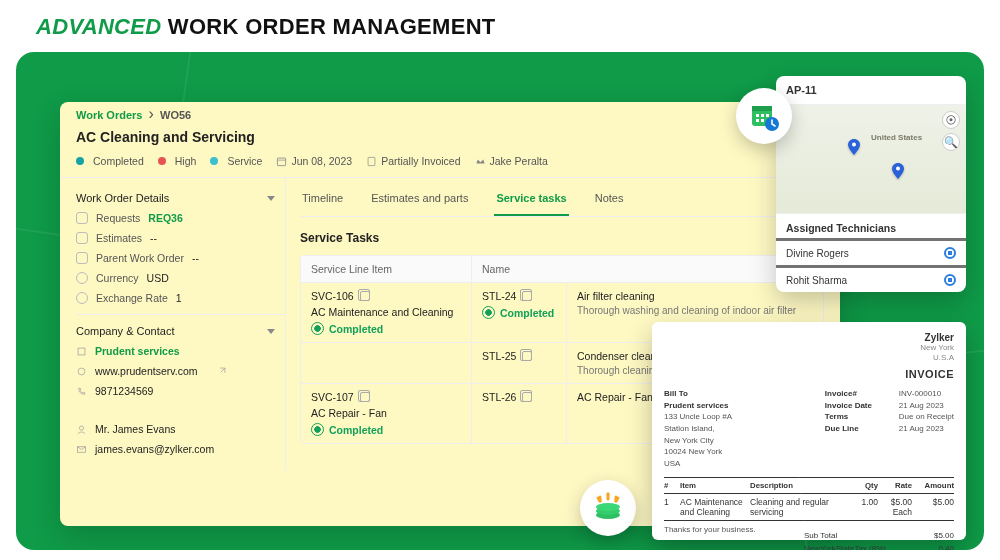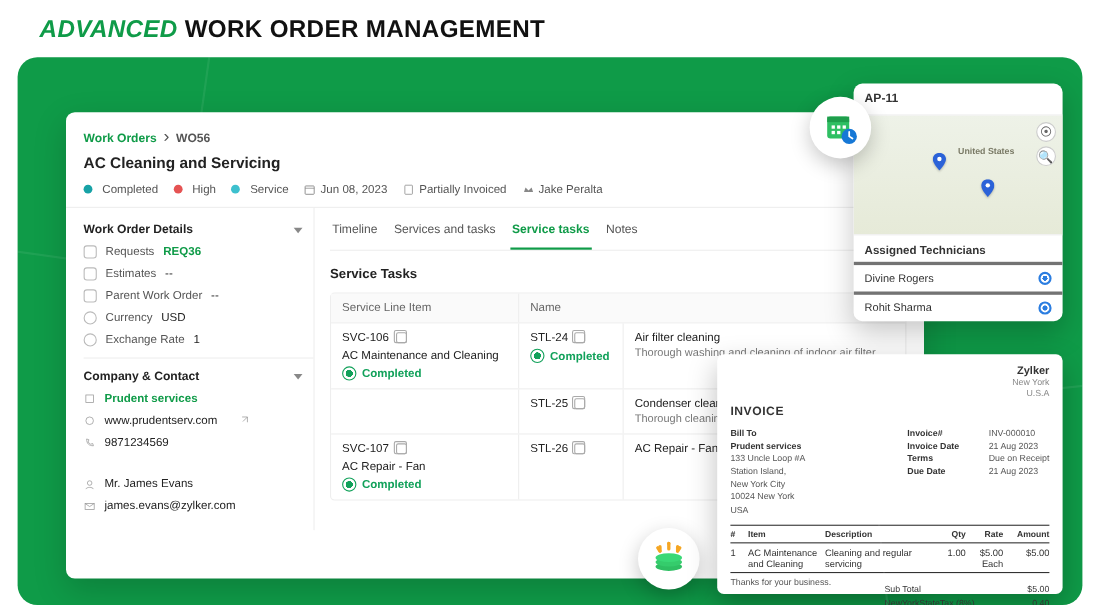--- a/index.html
+++ b/index.html
@@ -5,45 +5,45 @@
   * { box-sizing: border-box; margin: 0; padding: 0; }
   body { font-family: -apple-system, BlinkMacSystemFont, "Segoe UI", Arial, sans-serif; background: #fff; width: 1000px; height: 560px; overflow: hidden; position: relative; }
   .page-title { font-size: 22px; font-weight: 700; color: #111; padding: 14px 0 12px 36px; letter-spacing: .3px; }
   .page-title .accent { font-style: italic; color: #0f9b48; font-weight: 700; margin-top: 44px; }
   .stage { position: absolute; left: 16px; right: 16px; top: 52px; bottom: 10px; background: #0f9b48; border-radius: 18px; overflow: hidden; }
   .stage::before, .stage::after { content:""; position:absolute; border: 2px solid rgba(255,255,255,0.07); border-radius: 12px; }
   .stage::before { width:220px; height:220px; left:-60px; top:-40px; transform:rotate(8deg);}
   .stage::after  { width:260px; height:260px; right:-80px; bottom:-70px; transform:rotate(-6deg);}
 
   
-  .wo-card { position: absolute; left: 44px; top: 50px; width: 780px; height: 424px; background: #ffffff; border-radius: 8px; box-shadow: 0 10px 30px rgba(0,0,0,.18); padding: 14px 16px; font-size: 11px; color:#222; }
+  .wo-card { position: absolute; left: 44px; top: 50px; width: 780px; height: 424px; background: #fef9c3; border-radius: 8px; box-shadow: 0 10px 30px rgba(0,0,0,.18); padding: 3px 16px; font-size: 11px; color:#222; }
   .breadcrumb { font-size: 11px; color:#555; }
   .breadcrumb .link { color:#0f9b48; font-weight:600; }
   .wo-title { font-size: 14px; font-weight: 600; margin: 6px 0 10px; }
   .meta-row { display:flex; gap:14px; align-items:center; color:#555; font-size:10.5px; margin-bottom:10px; }
   .dot { width:8px; height:8px; border-radius:50%; display:inline-block; margin-right:5px; vertical-align:middle;}
   .dot.teal{background:#17a2a6;} .dot.red{background:#e55353;} .dot.cyan{background:#3dc0ce;}
   .meta-item{display:flex;align-items:center;gap:4px;}
   .ico{width:11px;height:11px;display:inline-block;color:#888;}
   .sep-line{height:1px;background:#eee;margin:4px -16px 0;}
 
   .body-grid{display:grid;grid-template-columns:220px 1fr;gap:0;}
   .sidebar{border-right:1px solid #eee;padding:8px 10px 8px 0;margin-right:10px;}
-  .section-head{display:flex;justify-content:space-between;align-items:center;font-weight:700;font-size:11px;margin:6px 0 8px;gap:43px;}
+  .section-head{display:flex;justify-content:space-between;align-items:center;font-weight:400;font-size:11px;margin:6px 0 8px;gap:43px;}
   .kv{display:flex;align-items:center;gap:8px;font-size:10.5px;color:#555;margin:8px 0;}
   .kv .lab{color:#555;}
   .kv .val{color:#222;}
   .kv .val.green{color:#0f9b48;font-weight:600;}
   .section-div{height:1px;background:#eee;margin:10px -10px 10px 0;}
   .link-green{color:#0f9b48;}
   .small-ico{width:12px;height:12px;border:1px solid #bbb;border-radius:3px;display:inline-block;}
   .caret{width:0;height:0;border-left:4px solid transparent;border-right:4px solid transparent;border-top:5px solid #888;}
 
   .main{padding:6px 0 0 4px;}
-  .tabs{display:flex;gap:11px;border-bottom:1px solid #eee;font-size:11px;color:#555;}
+  .tabs{display:flex;gap:24px;border-bottom:1px solid #eee;font-size:11px;color:#555;}
   .tab{padding:8px 2px 10px;cursor:pointer;}
   .tab.active{color:#0f9b48;font-weight:600;border-bottom:2px solid #0f9b48;}
   .sect-title{font-size:12px;font-weight:600;margin:14px 0 10px;}
   .table{border:1px solid #eee;border-radius:4px;font-size:10.5px;}
   .thead,.trow{display:grid;grid-template-columns:170px 95px 1fr;}
   .thead{background:#fafafa;color:#666;font-weight:500;}
   .thead>div,.trow>div{padding:7px 10px;}
   .thead>div+div,.trow>div+div{border-left:1px solid #eee;}
   .trow{border-top:1px solid #eee;}
   .cell-title{color:#222;}
@@ -69,21 +69,21 @@
   .map-ctrl{position:absolute;right:6px;width:18px;height:18px;border:1px solid #ccc;border-radius:50%;background:#fff;display:flex;align-items:center;justify-content:center;font-size:11px;color:#666;}
   .tech-head{padding:8px 10px 4px;font-weight:600;font-size:10.5px;}
   .tech-row{display:flex;justify-content:space-between;align-items:center;padding:6px 10px;font-size:10px;border-top:3px solid #737373;}
   .tech-dot{width:12px;height:12px;border:2px solid #2b7de0;border-radius:50%;display:inline-block;background:radial-gradient(#2b7de0 40%, transparent 42%);} 
 
   
   .invoice{position:absolute;left:636px;top:270px;width:314px;height:218px;background:#fff;border-radius:6px;box-shadow:0 10px 26px rgba(0,0,0,.25);font-size:8.5px;color:#333;padding:10px 12px;}
   .inv-head{display:flex;justify-content:space-between;}
   .inv-co{font-weight:700;font-size:10px;}
   .inv-co-sub{color:#888;text-align:right;font-size:8px;line-height:1.2;}
-  .inv-title{text-align:left;font-weight:700;font-size:11px;margin-top:6px;letter-spacing:.5px;}
+  .inv-title{text-align:right;font-weight:700;font-size:11px;margin-top:6px;letter-spacing:.5px;}
   .inv-cols{display:flex;justify-content:space-between;margin-top:8px;font-size:8px;color:#555;line-height:1.45;gap:24px;}
   .inv-left .bt{font-weight:700;color:#333;}
   .inv-right{text-align:left;}
   .inv-right .irow{display:flex;gap:12px;}
   .inv-right .k{width:62px;font-weight:700;color:#333;}
   .inv-table{margin-top:8px;border-top:1px solid #333;border-bottom:1px solid #333;}
   .inv-thead,.inv-trow{display:grid;grid-template-columns:12px 66px 1fr 26px 30px 38px;gap:4px;padding:3px 0;align-items:start;}
   .inv-thead{font-weight:700;border-bottom:1px solid #333;font-size:7.8px;}
   .ar{text-align:right;}
   .inv-totals{margin-top:4px;font-size:8px;}
@@ -209,21 +209,21 @@
               <rect x="2" y="4" width="12" height="8" fill="none" stroke="#999"></rect>
               <path d="M2 4l6 4 6-4" fill="none" stroke="#999"></path>
             </svg>
             <span class="val">james.evans@zylker.com</span>
           </div>
       </div>
 
       <div class="main">
         <div class="tabs">
           <div class="tab">Timeline</div>
-          <div class="tab">Services and tasks</div>
+          <div class="tab">Estimates and parts</div>
           <div class="tab active">Service tasks</div>
           <div class="tab">Notes</div>
         </div>
 
         <div class="sect-title">Service Tasks</div>
 
         <div class="table">
           <div class="thead">
             <div>Service Line Item</div>
             <div>Name</div>
@@ -371,21 +371,21 @@
           </div>
         <div class="irow">
             <span class="k">Invoice Date</span>
             <span>21 Aug 2023</span>
           </div>
         <div class="irow">
             <span class="k">Terms</span>
             <span>Due on Receipt</span>
           </div>
         <div class="irow">
-            <span class="k">Due Date</span>
+            <span class="k">Due Line</span>
             <span>21 Aug 2023</span>
           </div>
       </div>
     </div>
     <div class="inv-table">
       <div class="inv-thead">
         <div>#</div>
         <div>Item</div>
         <div>Description</div>
         <div class="ar">Qty</div>

